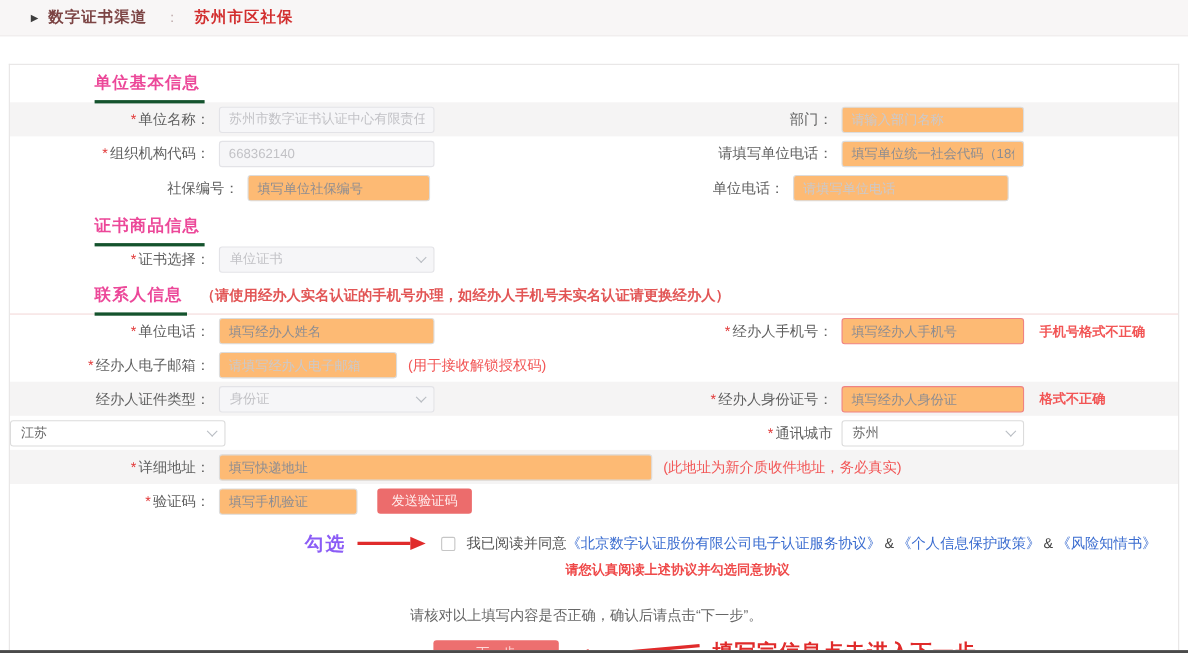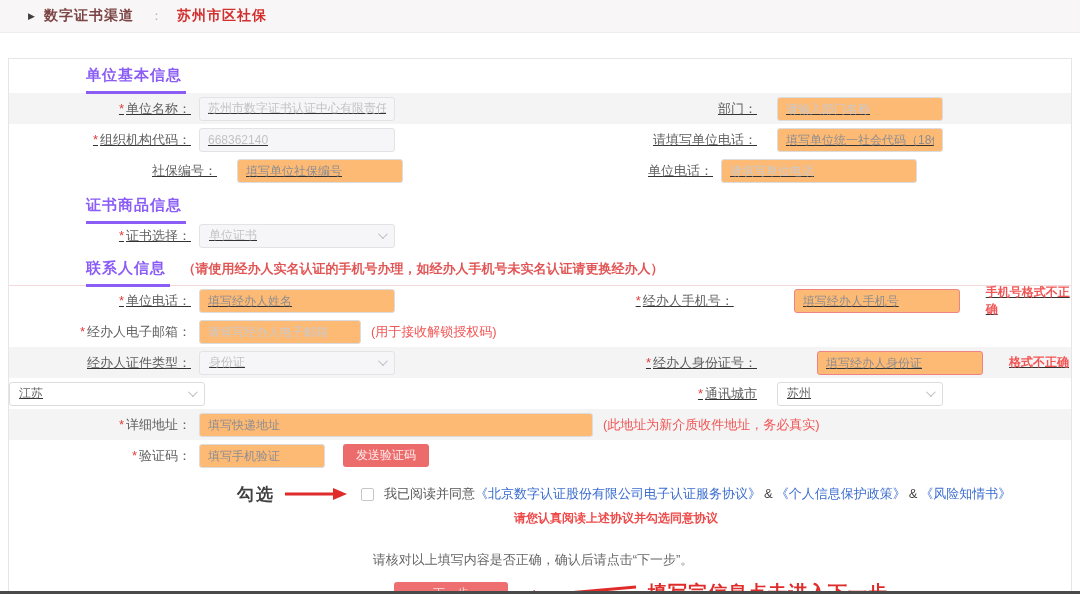--- a/index.html
+++ b/index.html
@@ -19,46 +19,46 @@
   .crumb-sep { font-size:13px; color:#c3b2b2; margin:0 14px 0 16px; }
   .crumb-cur { font-size:14px; font-weight:bold; color:#d22f2f; letter-spacing:1px;}
   
   .panel {
     position:absolute; left:8px; right:8px; top:58px; bottom:3px;
     background:#fff; border:1px solid #e7e5e5; border-bottom:none;
     overflow:hidden;
   }
   .sec-title-wrap { padding:7px 0 0 77px; height:30px; }
   .sec-title {
-    display:inline-block; font-size:15px; font-weight:bold; color:#8b5cf6;
-    padding:0 4px 6px 0; border-bottom:3px solid #8b5cf6; letter-spacing:1px;
+    display:inline-block; font-size:15px; font-weight:bold; color:#ec4899;
+    padding:0 4px 6px 0; border-bottom:3px solid #14532d; letter-spacing:1px;
   }
   .sec-note { font-size:13px; color:#e25555; margin-left:8px; font-weight:bold; }
   .rows { margin-top:4px; }
   .row { display:flex; align-items:center; height:31px; }
   .row.gray { background:#f5f4f4; }
   .row.pink-top { border-top:1px solid #f4d9d9; }
-  .cell { display:flex; align-items:center;text-decoration:underline; }
+  .cell { display:flex; align-items:center; }
   .cell.l { width:540px; }
-  .cell.r { flex:1;gap:12px; }
+  .cell.r { flex:1; }
   .lab {
     width:190px; text-align:right; padding-right:8px; font-size:13px;
     color:#5f5f5f; white-space:nowrap;
   }
   .cell.r .lab { width:216px; }
   .star { color:#e23c3c; margin-right:2px; font-size:13px; }
   input.box {
     height:24px; border:1px solid #dcdcdc; border-radius:3px;
     padding:0 8px; font-size:12px; color:#666; background:#fdba74; outline:none;
     width:196px;
   }
   input.box::placeholder { color:#c9c9cd; }
   input.ph-dark::placeholder { color:#8d8d92; }
   input.dis { background:#f6f6f8; color:#c2c2c6; border-color:#e3e3e7; }
-  input.err { border-color:#ef8282;margin-left:40px; }
+  input.err { border-color:#ef8282; }
   .w-r { width:166px !important; }
   .w-email { width:162px !important; }
   .w-addr { width:394px !important; }
   .w-code { width:126px !important; }
   .sel {
     width:196px; height:24px; border:1px solid #dcdcdc; border-radius:3px;
     display:flex; align-items:center; justify-content:space-between;
     padding:0 9px; font-size:12px; color:#666; background:#fff;
   }
   .sel.w-r { width:166px; }
@@ -68,21 +68,21 @@
     border-bottom:1.5px solid #b9bdc3; transform:rotate(45deg) translateY(-2px);
   }
   .err-txt { color:#f25555; font-size:12px; margin-left:14px; font-weight:bold; }
   .fnote { color:#f25555; font-size:13px; margin-left:10px; }
   .send-btn {
     margin-left:18px; height:23px; padding:0 13px; background:#ec6c6c;
     color:#ffecec; font-size:12px; border:none; border-radius:3px; cursor:pointer;
   }
   
   .agree-row { display:flex; align-items:center; margin:12px 0 0 228px; height:22px; }
-  .hint-red { font-size:17px; font-weight:bold; color:#404040; letter-spacing:2px; }
+  .hint-red { font-size:17px; font-weight:bold; color:#8b5cf6; letter-spacing:2px;margin-left:40px; }
   .arrow-svg { display:block; }
   .cb {
     width:13px; height:13px; border:1px solid #c6c6c6; border-radius:2px;
     background:#fff; margin:0 10px 0 12px; flex:none;
   }
   .agree-txt { font-size:13px; color:#555; }
   .agree-link { color:#3a6cd0; cursor:pointer; }
   .agree-amp { color:#444; margin:0 3px; }
   .agree-warn { margin:5px 0 0 505px; color:#ef4a4a; font-size:12px; font-weight:bold; }
   

